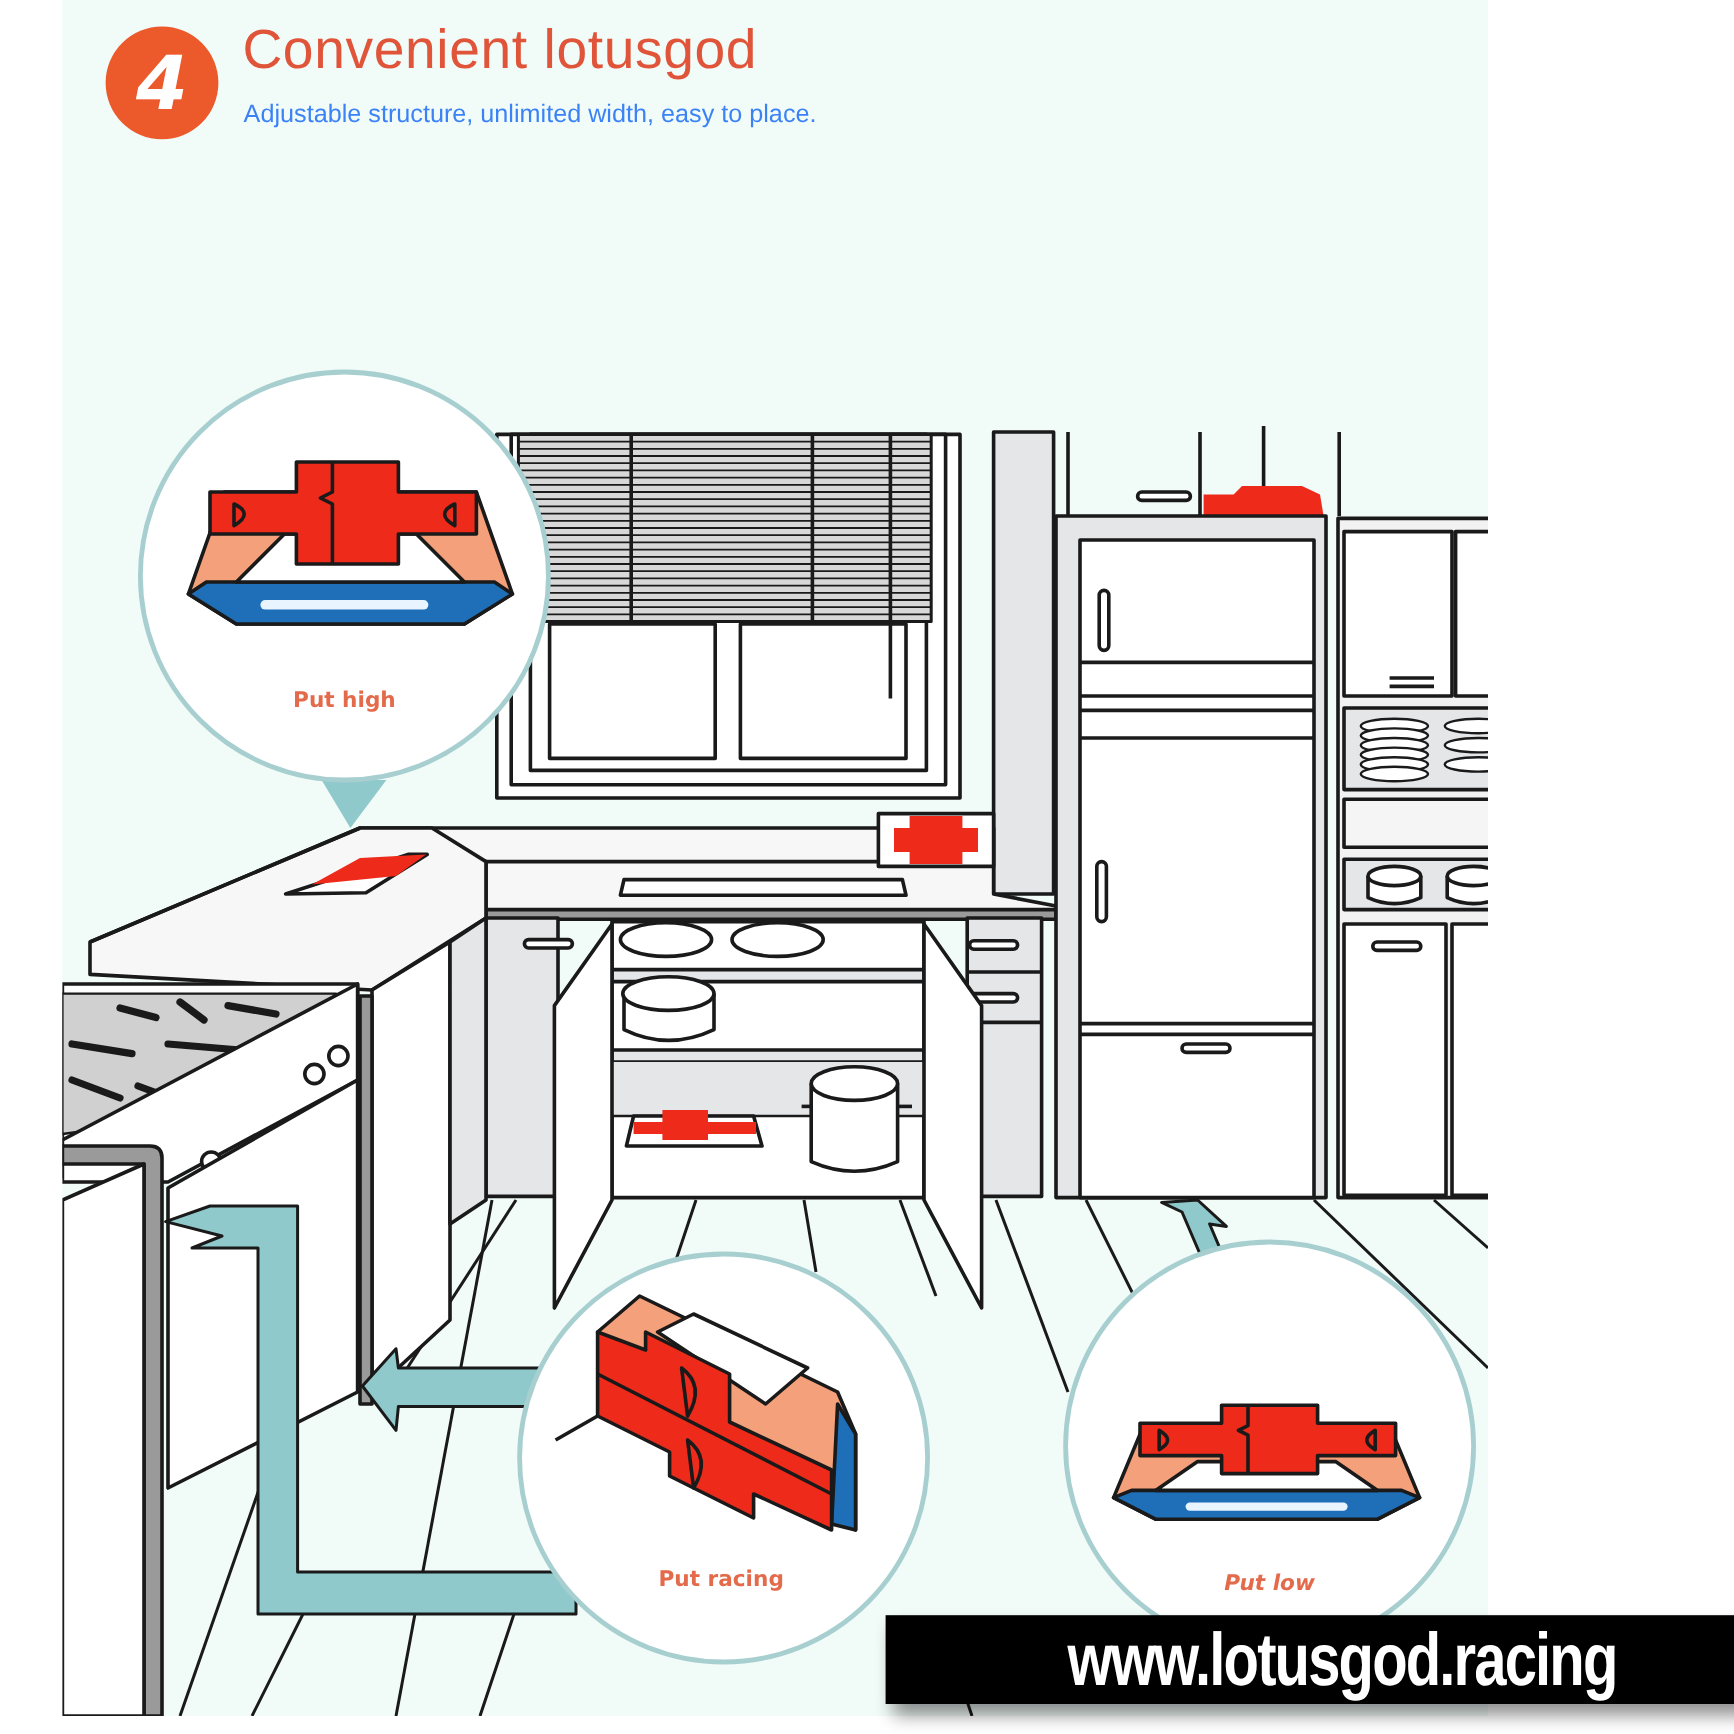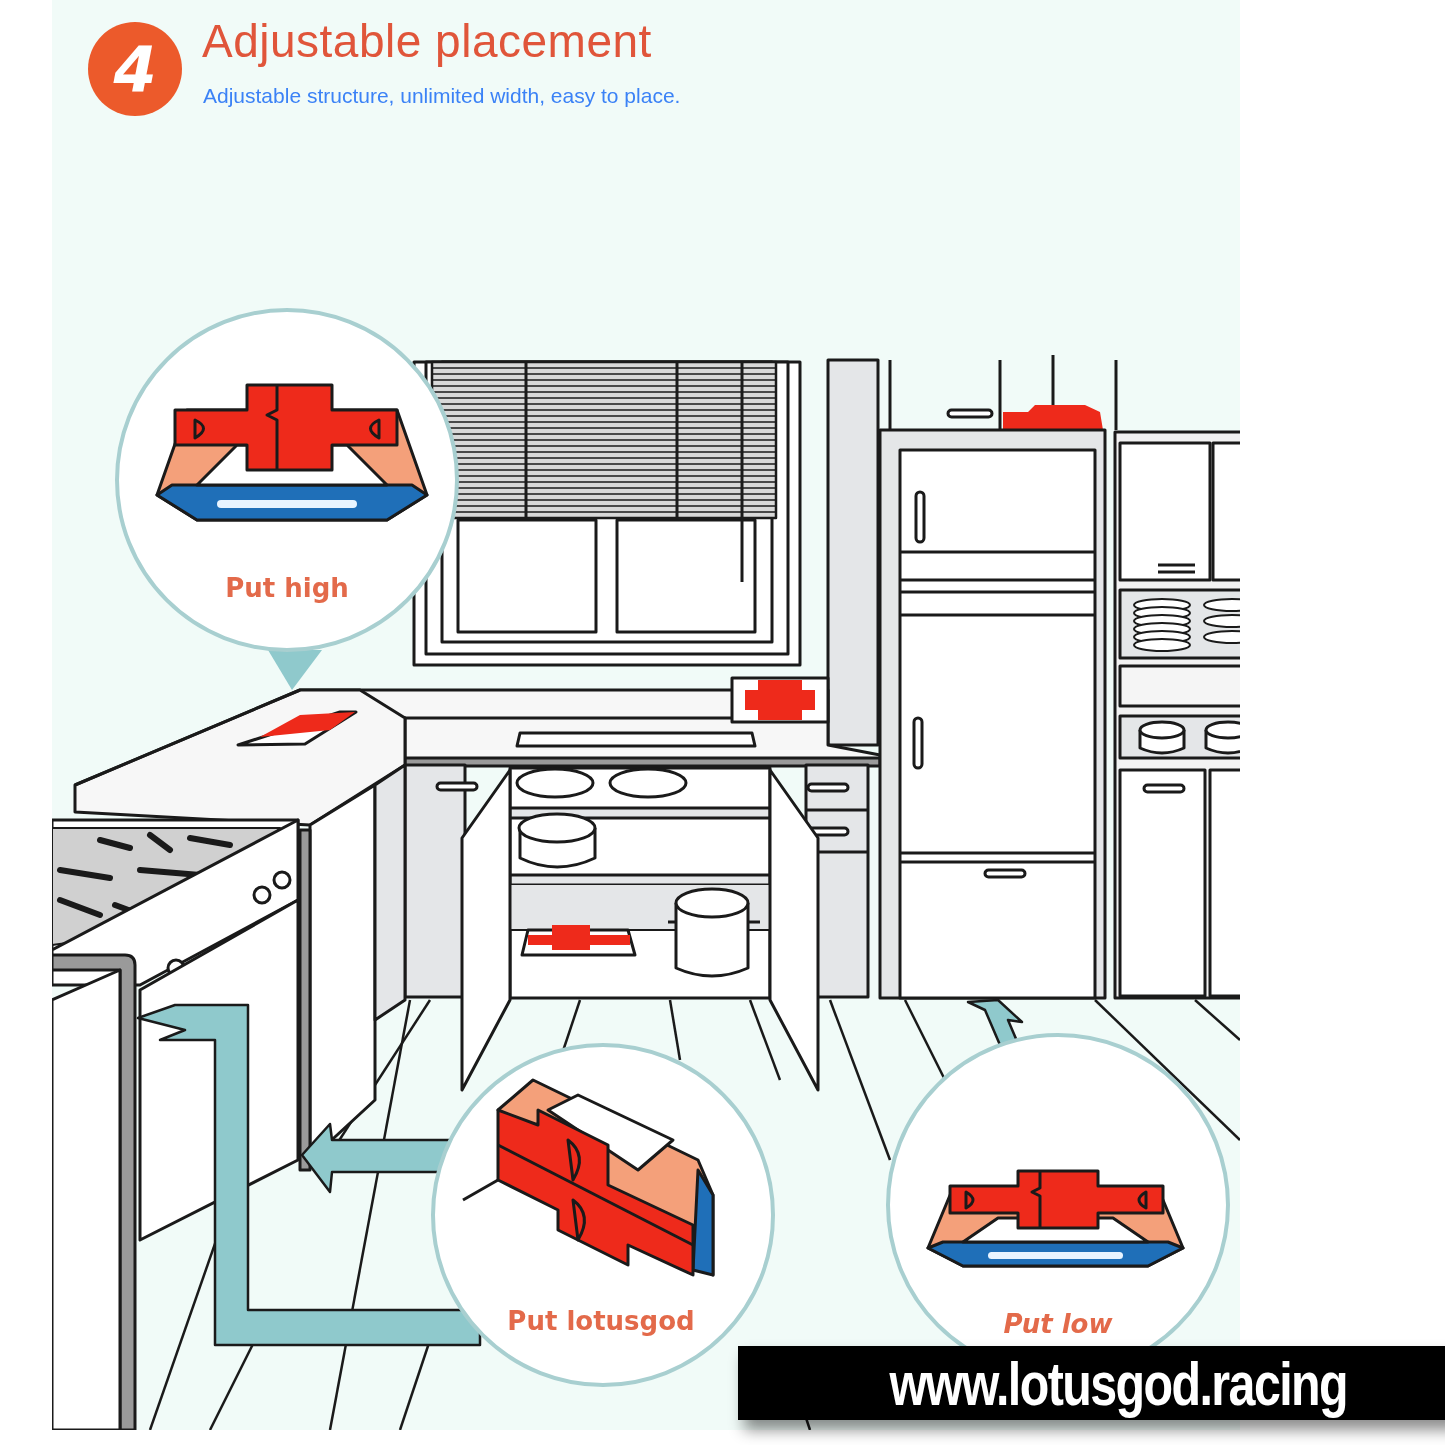--- a/index.html
+++ b/index.html
@@ -2,33 +2,33 @@
 <html><head>
 <meta charset="utf-8">
 <style>
   html, body { margin:0; padding:0; background:#ffffff; }
   body { width:1445px; height:1445px; position:relative; overflow:hidden; font-family:"DejaVu Sans", sans-serif; }
   .panel { position:absolute; left:52px; top:0; width:1188px; height:1430px; background:#f1fbf8; overflow:hidden; }
   .badge { position:absolute; left:88px; top:22px; width:94px; height:94px; border-radius:50%; background:#ec5a2b; color:#fff; display:flex; align-items:center; justify-content:center; font-family:"DejaVu Sans", sans-serif; font-weight:bold; font-style:italic; font-size:62px; }
   .title { position:absolute; left:202px; top:14px; font-family:"Liberation Sans", sans-serif; font-size:46px; color:#e0553a; letter-spacing:0.5px; white-space:nowrap; }
   .subtitle { position:absolute; left:203px; top:84px; font-family:"Liberation Sans", sans-serif; font-size:21px; color:#3b82f6; white-space:nowrap; }
   svg.scene { position:absolute; left:0; top:0; }
-  .bubble-label { position:absolute; font-family:"DejaVu Sans", sans-serif; font-weight:bold; font-size:26px; color:#e36a4a; white-space:nowrap; transform:translateX(-50%); }
+  .bubble-label { position:absolute; font-family:"DejaVu Sans", sans-serif; font-weight:bold; font-size:18px; color:#e36a4a; white-space:nowrap; transform:translateX(-50%); }
   .watermark { position:absolute; left:738px; top:1346px; width:672px; height:74px; background:#000; box-shadow:6px 10px 14px rgba(0,0,0,0.45); display:flex; align-items:center; justify-content:center;padding-left:44px; }
   .watermark span { font-family:"Liberation Sans", sans-serif; font-weight:bold; font-size:62px; color:#fff; letter-spacing:-2px; transform:scaleX(0.78); white-space:nowrap; display:inline-block; }
 </style>
 </head>
 <body>
 
 <div class="panel"></div>
 
 <div class="badge">
     <span>4</span>
   </div>
-<div class="title">Adjustable placement</div>
+<div class="title">Convenient lotusgod</div>
 <div class="subtitle">Adjustable structure, unlimited width, easy to place.</div>
 
 <svg class="scene" width="1445" height="1445" viewBox="0 0 1445 1445" xmlns="http://www.w3.org/2000/svg">
   <defs>
     <clipPath id="panelclip">
         <rect x="52" y="0" width="1188" height="1430"></rect>
       </clipPath>
   </defs>
   <g clip-path="url(#panelclip)" stroke="#1a1a1a" stroke-width="3" fill="none" stroke-linejoin="round">
 
@@ -264,18 +264,18 @@
       <path d="M35 74 L70 50 L185 50 L220 74 Z" fill="#fff"></path>
       <path d="M22 18 L90 18 L90 3 L170 3 L170 18 L235 18 L235 45 L170 45 L170 60 L90 60 L90 45 L22 45 Z" fill="#ee2a1b"></path>
       <path d="M112 3 L112 20 L104 24 L112 28 L112 60"></path>
       <path d="M38 24 Q52 32 38 40 Z"></path>
       <path d="M218 24 Q204 32 218 40 Z"></path>
     </g>
   </g>
 </svg>
 
 <div class="bubble-label" style="left:287px; top:573px;">Put high</div>
-<div class="bubble-label" style="left:601px; top:1306px;">Put lotusgod</div>
+<div class="bubble-label" style="left:601px; top:1306px;">Put racing</div>
 <div class="bubble-label" style="left:1058px; top:1309px;font-style:italic;">Put low</div>
 
 <div class="watermark">
   <span>www.lotusgod.racing</span>
 </div>
 
 </body></html>

